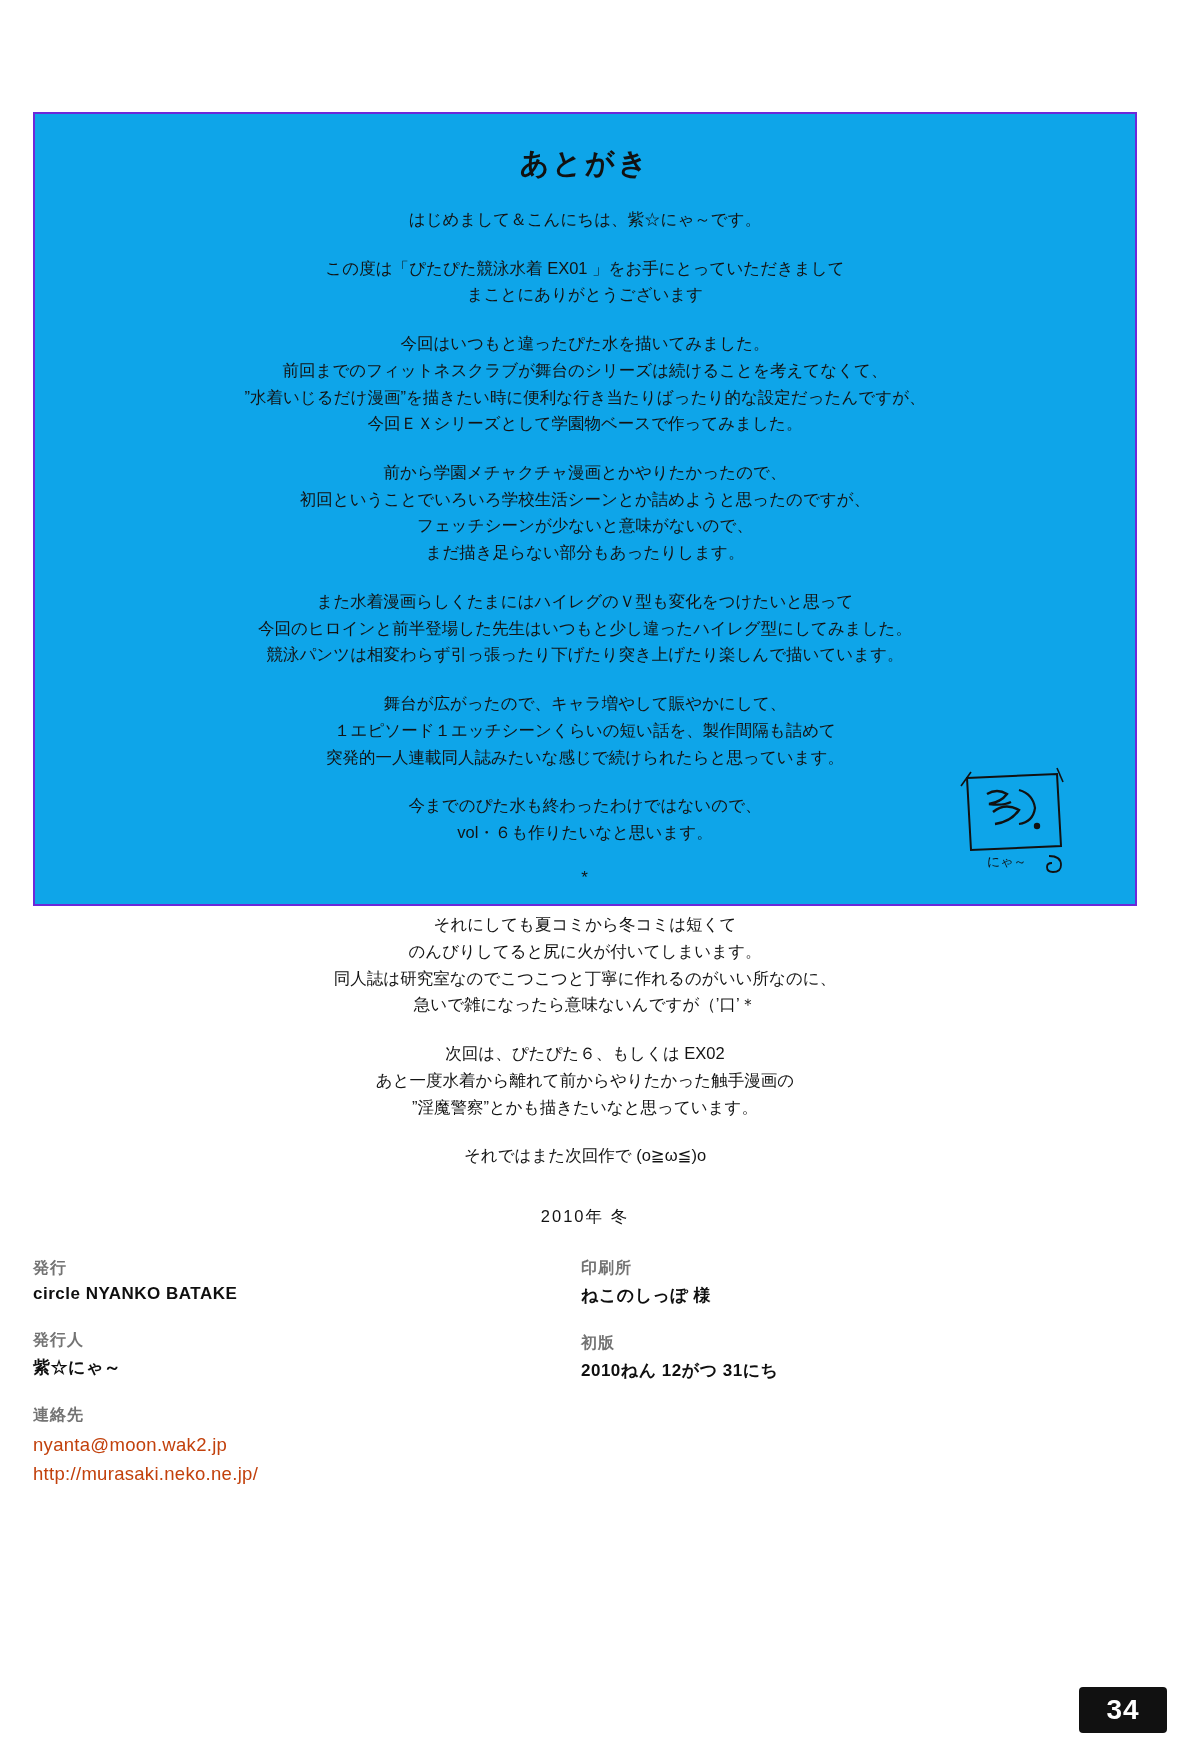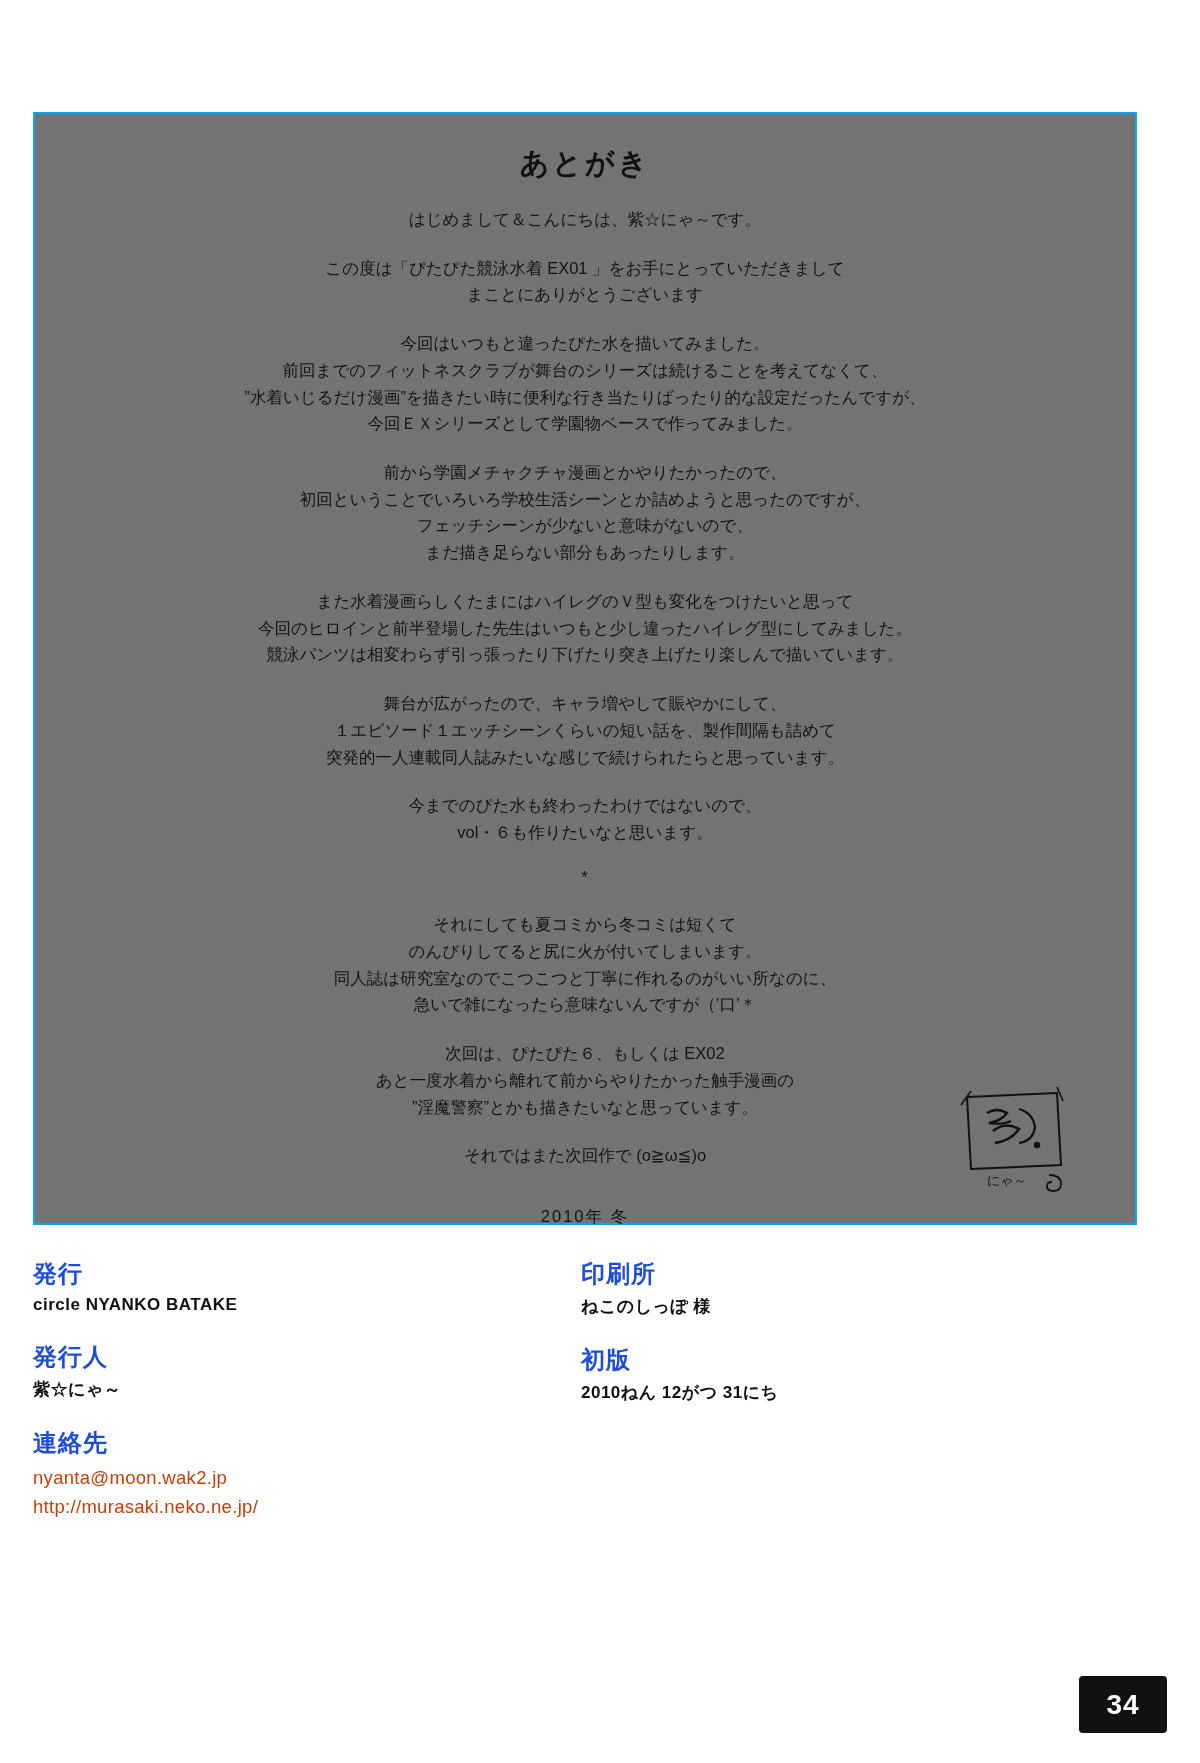--- a/index.html
+++ b/index.html
@@ -20,24 +20,24 @@
     left: 0; top: 0;
     width: 1200px;
     height: 1763px;
   }
   
   .afterword-box {
     position: absolute;
     left: 33px;
     top: 112px;
     width: 1104px;
-    height: 1113px;
-    border: 2px solid #0ea5e9;
+    height: 794px;
+    border: 2px solid #6d28d9;
     box-sizing: border-box;
-    background: #737373;
+    background: #0ea5e9;
   }
   .afterword-title {
     text-align: center;
     font-size: 29px;
     font-weight: bold;
     letter-spacing: 3px;
     margin-top: 30px;
     color: #111;
   }
   .afterword-body {
@@ -93,24 +93,24 @@
   .col-right {
     position: absolute;
     left: 548px;
     top: 0;
     width: 540px;
   }
   .col-block {
     margin-bottom: 26px;
   }
   .col-head {
-    font-size: 24px;
+    font-size: 16px;
     font-weight: bold;
     letter-spacing: 1px;
-    color: #1d4ed8;
+    color: #737373;
     margin-bottom: 5px;
   }
   .col-val {
     font-size: 17px;
     font-weight: bold;
     color: #0f0f0f;
     letter-spacing: 0.5px;
   }
   .col-link {
     font-size: 18.5px;
@@ -118,21 +118,21 @@
     letter-spacing: 0.3px;
     line-height: 1.55;
   }
 
   
   .page-number {
     position: absolute;
     right: 33px;
     bottom: 30px;
     width: 88px;
-    height: 57px;
+    height: 46px;
     background: #111111;
     border-radius: 4px;
     color: #ffffff;
     font-size: 28px;
     font-weight: bold;
     display: flex;
     align-items: center;
     justify-content: center;
     letter-spacing: 1px;
   }

